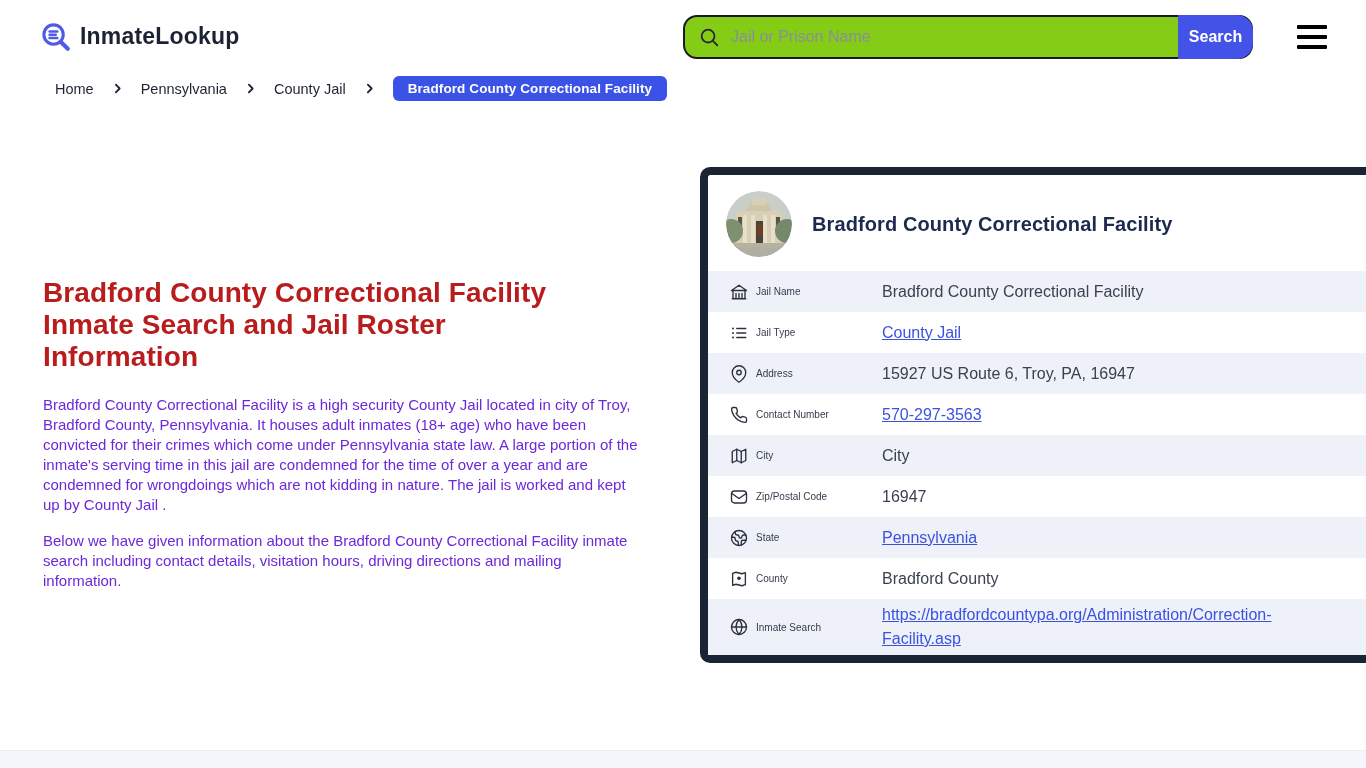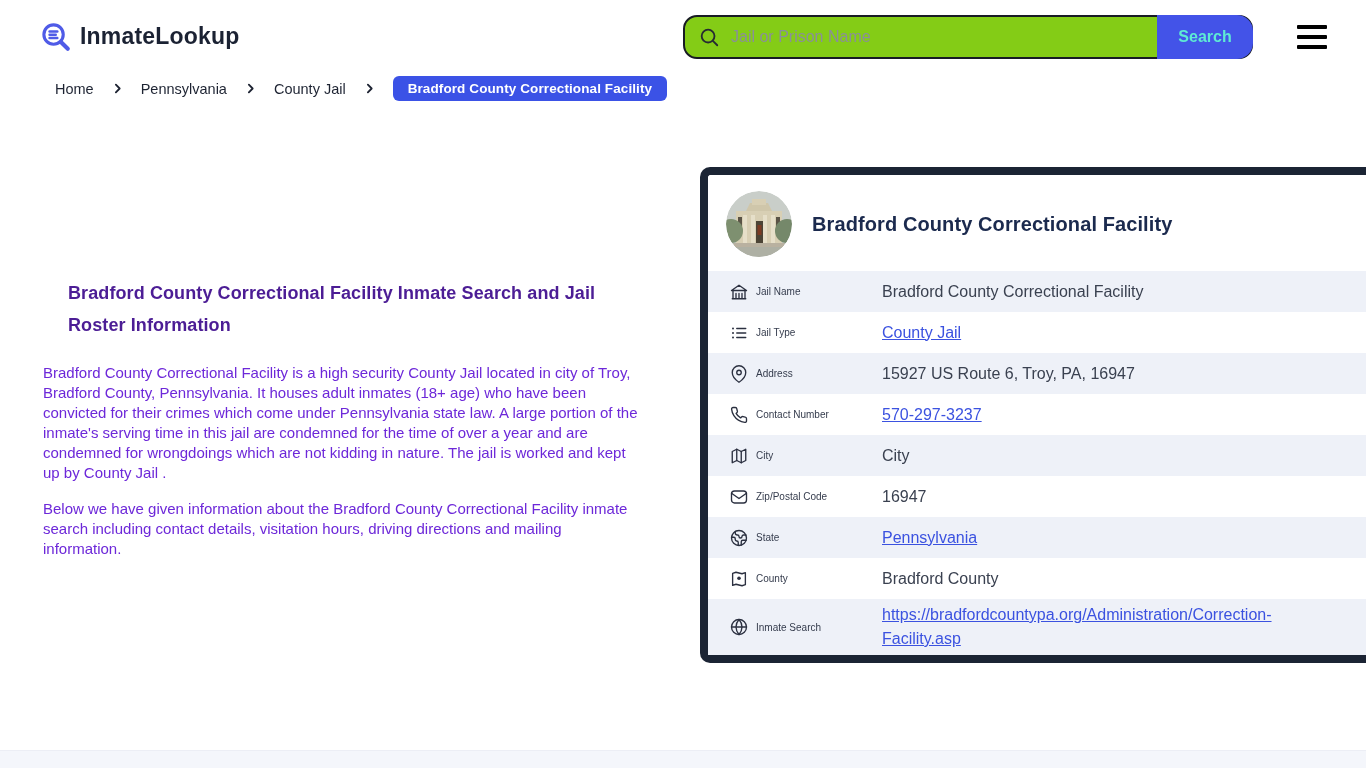--- a/index.html
+++ b/index.html
@@ -19,43 +19,43 @@
 
   .search-wrap { position:absolute; left:683px; top:15px; width:570px; height:44px; }
   .search-input {
     width:100%; height:44px; border:2px solid #181b24; border-radius:14px;
     padding:0 110px 0 46px; font-size:16px; color:#2b2f3a; outline:none;
     font-family:"Liberation Sans", sans-serif; background:#84cc16;
   }
   .search-input::placeholder { color:#8a8f99; }
   .search-icon { position:absolute; left:15px; top:11px; pointer-events:none; }
   .search-btn {
-    position:absolute; right:0; top:0; height:44px; width:96px;
-    background:#4353e8; color:#5eead4; font-weight:700; font-size:16px;
+    position:absolute; right:0; top:0; height:44px; width:75px;
+    background:#4353e8; color:#ffffff; font-weight:700; font-size:16px;
     border:none; border-radius:0 16px 16px 0; cursor:pointer;
     font-family:"Liberation Sans", sans-serif;
   }
   .hamburger { position:absolute; right:39px; top:25px; width:30px; height:24px; cursor:pointer;
     display:flex; flex-direction:column; justify-content:space-between; }
   .hamburger span { display:block; height:4px; background:#000; border-radius:1px; }
 
   
   .breadcrumb { position:absolute; left:55px; top:76px; display:flex; align-items:center; gap:17px; }
   .crumb { font-size:14.5px; color:#1d2332; cursor:pointer; }
   .crumb-sep { display:flex; align-items:center; }
   .crumb-current {
     background:#3b52e6; color:#fff; font-weight:700; font-size:13.5px;
     padding:5px 15px; border-radius:6px; letter-spacing:.1px;
   }
 
   
   .article { position:absolute; left:43px; top:277px; width:612px; }
   .article h1 {
-    font-size:18px; line-height:32px; font-weight:700; color:#4c1d95;
-    max-width:545px; margin-bottom:22px; letter-spacing:.1px;margin-left:25px;
+    font-size:28px; line-height:32px; font-weight:700; color:#b91c1c;
+    max-width:545px; margin-bottom:22px; letter-spacing:.1px;
   }
   .article p { font-size:15px; line-height:20px; color:#6d28d9; margin-bottom:16px; max-width:600px; }
 
   
   .card {
     position:absolute; left:700px; top:167px; width:666px;
     background:#fff;
     border-left:8px solid #1b2434; border-top:8px solid #1b2434; border-bottom:8px solid #1b2434;
     border-radius:10px 0 0 10px;
   }
@@ -204,21 +204,21 @@
         <span class="fact-label">Address</span>
         <span class="fact-value">15927 US Route 6, Troy, PA, 16947</span>
       </div>
       <div class="fact-row">
         <span class="fact-icon">
           <svg viewBox="0 0 24 24" fill="none" stroke="currentColor" stroke-width="1.8" stroke-linecap="round" stroke-linejoin="round">
             <path d="M22 16.92v3a2 2 0 0 1-2.18 2 19.79 19.79 0 0 1-8.63-3.07 19.5 19.5 0 0 1-6-6A19.79 19.79 0 0 1 2.12 4.18 2 2 0 0 1 4.11 2h3a2 2 0 0 1 2 1.72c.13.96.36 1.9.7 2.81a2 2 0 0 1-.45 2.11L8.09 9.91a16 16 0 0 0 6 6l1.27-1.27a2 2 0 0 1 2.11-.45c.91.34 1.85.57 2.81.7A2 2 0 0 1 22 16.92z"></path>
           </svg>
         </span>
         <span class="fact-label">Contact Number</span>
-        <a class="fact-value is-link" href="#">570-297-3237</a>
+        <a class="fact-value is-link" href="#">570-297-3563</a>
       </div>
       <div class="fact-row alt">
         <span class="fact-icon">
           <svg viewBox="0 0 24 24" fill="none" stroke="currentColor" stroke-width="1.8" stroke-linecap="round" stroke-linejoin="round">
             <path d="M3 6l6-3 6 3 6-3v15l-6 3-6-3-6 3z"></path>
             <line x1="9" y1="3" x2="9" y2="18"></line>
             <line x1="15" y1="6" x2="15" y2="21"></line>
           </svg>
         </span>
         <span class="fact-label">City</span>

